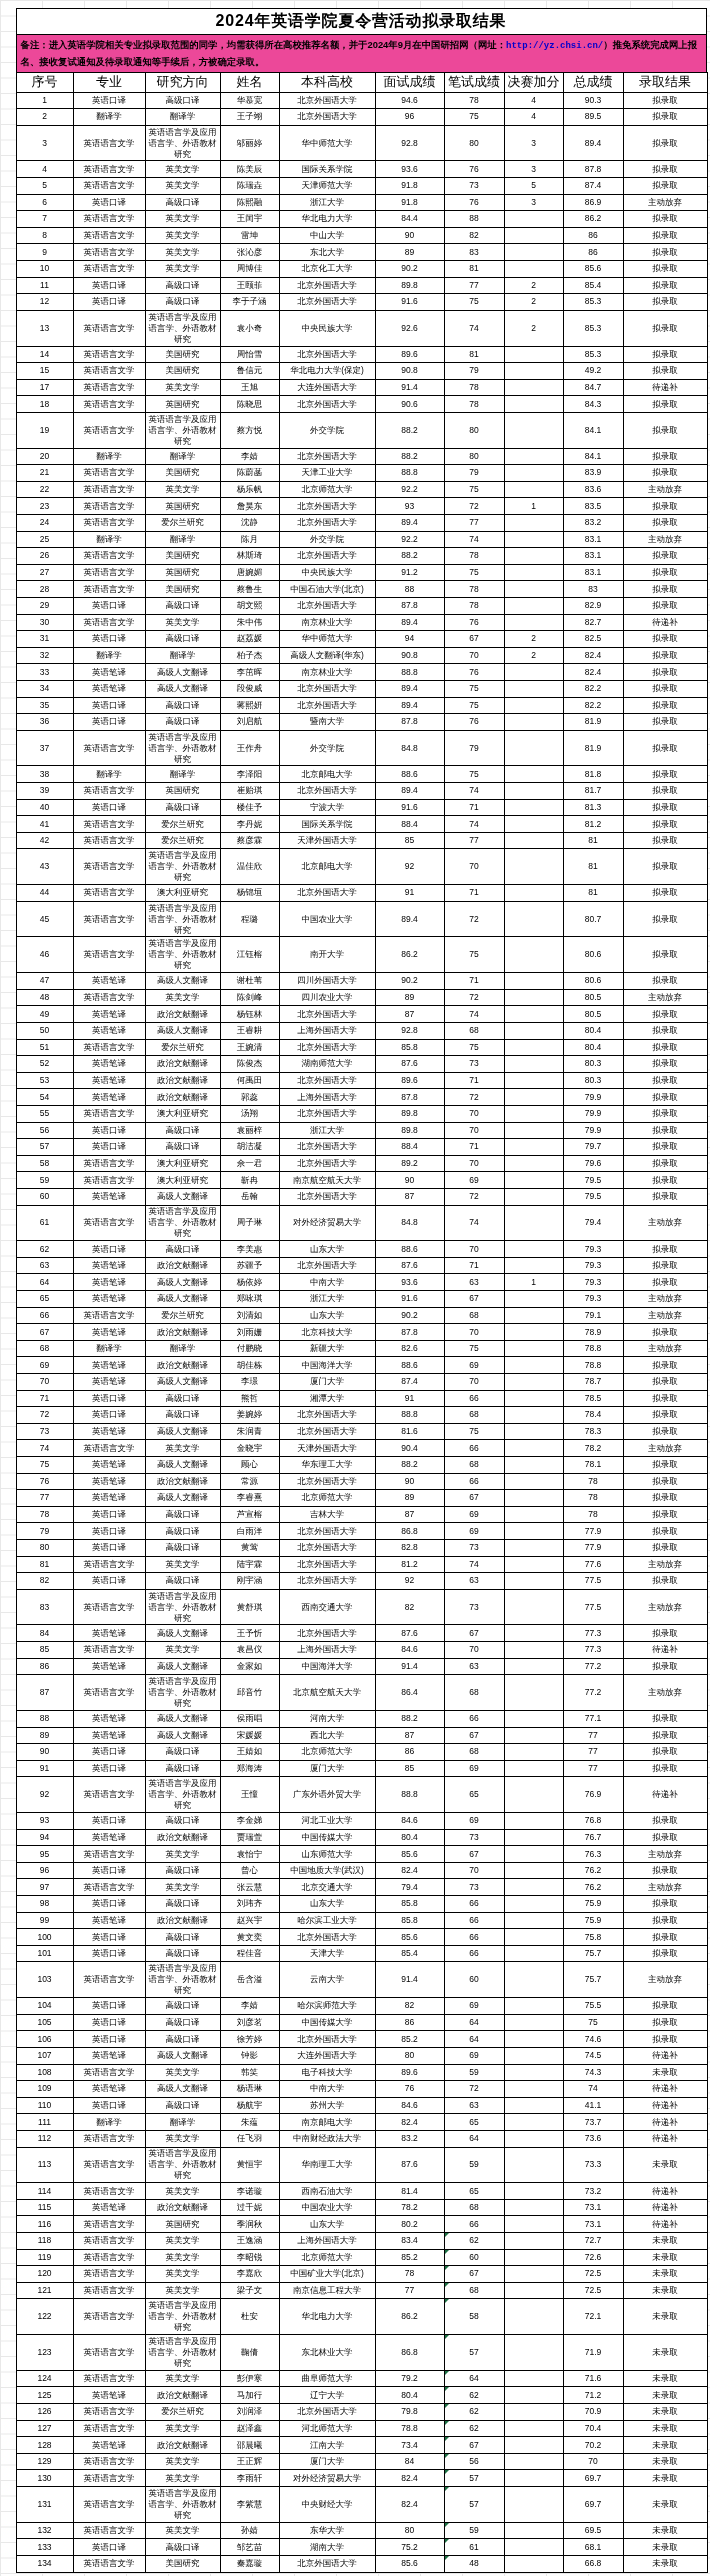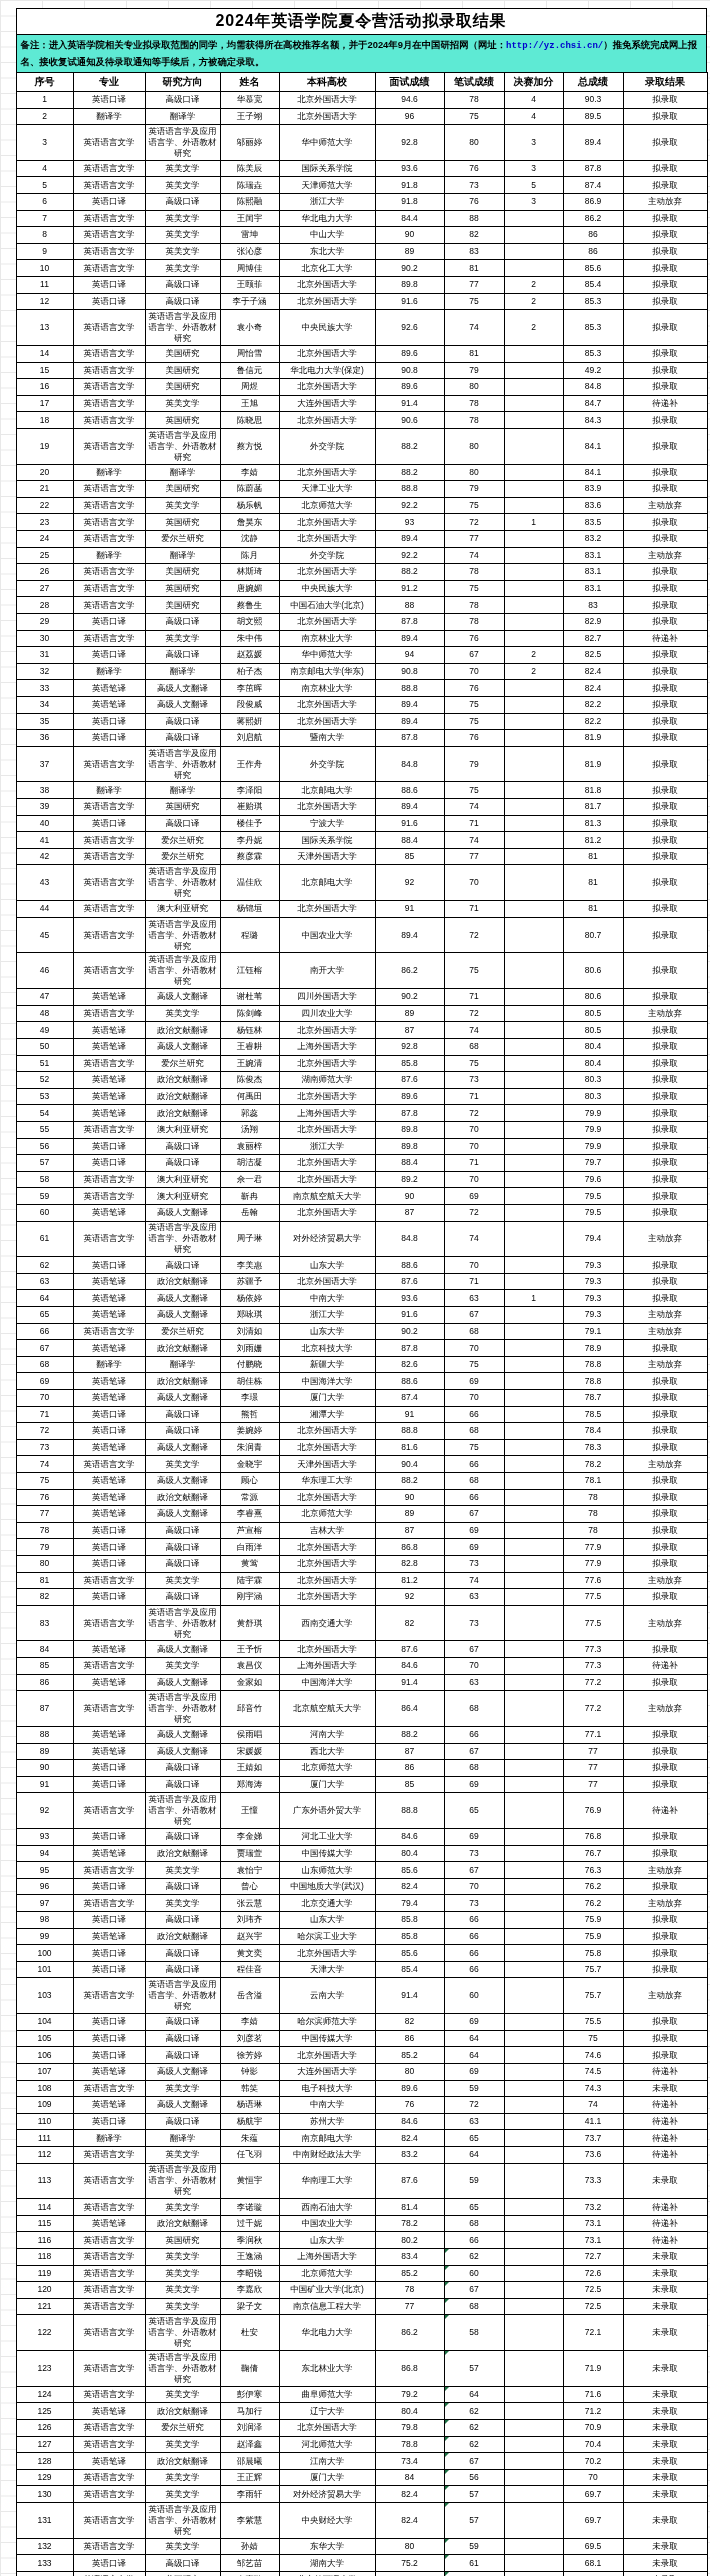--- a/index.html
+++ b/index.html
@@ -10,30 +10,30 @@
                      linear-gradient(to bottom,#e8e8e8 0.8px,transparent 0.8px);
     background-size:42px 15.5px;
   }
   .sheet{position:relative;margin:8.1px 0 0 15.5px;width:691px;background:#fff;}
   .title-box{
     box-sizing:border-box;border:1.2px solid #000;height:27px;background:#fff;
     display:flex;align-items:center;justify-content:center;
     font-weight:bold;font-size:16px;letter-spacing:0.8px;
   }
   .notice-box{
-    box-sizing:border-box;border:1.2px solid #000;border-top:none;background:#5eead4;
+    box-sizing:border-box;border:1.2px solid #000;border-top:none;background:#ec4899;
     padding:2.4px 4.1px 3.3px 4.1px;font-size:9.4px;font-weight:bold;line-height:1.6;
   }
   .notice-box .url{color:#0000cc;font-family:"Liberation Mono","DejaVu Sans Mono",monospace;font-size:9px;}
   table{border-collapse:collapse;width:691px;table-layout:fixed;background:#fff;margin-top:-1.2px;}
   th,td{
     border:0.8px solid #000;text-align:center;vertical-align:middle;
     font-size:8.5px;padding:0.8px;line-height:1.3;position:relative;overflow:hidden;
   }
-  thead th{font-weight:bold;font-size:10px;height:16.3px;border-top:1.2px solid #000;}
+  thead th{font-weight:normal;font-size:13px;height:16.3px;border-top:1.2px solid #000;}
   tbody td{height:14px;}
   table{border:1.2px solid #000;}
   .flag-green{position:absolute;top:0;left:0;width:0;height:0;
     border-top:4.9px solid #1e7145;border-right:4.9px solid transparent;}
 </style>
 </head>
 <body>
 
 <div class="sheet">
 
@@ -245,32 +245,20 @@
           <td>美国研究</td>
           <td>鲁信元</td>
           <td>华北电力大学(保定)</td>
           <td>90.8</td>
           <td>79</td>
           <td></td>
           <td>49.2</td>
           <td>拟录取</td>
         </tr>
         <tr>
-          <td>16</td>
-          <td>英语语言文学</td>
-          <td>美国研究</td>
-          <td>周煜</td>
-          <td>北京外国语大学</td>
-          <td>89.6</td>
-          <td>80</td>
-          <td></td>
-          <td>84.8</td>
-          <td>拟录取</td>
-        </tr>
-        <tr>
           <td>17</td>
           <td>英语语言文学</td>
           <td>英美文学</td>
           <td>王旭</td>
           <td>大连外国语大学</td>
           <td>91.4</td>
           <td>78</td>
           <td></td>
           <td>84.7</td>
           <td>待递补</td>
@@ -441,21 +429,21 @@
           <td>67</td>
           <td>2</td>
           <td>82.5</td>
           <td>拟录取</td>
         </tr>
         <tr>
           <td>32</td>
           <td>翻译学</td>
           <td>翻译学</td>
           <td>柏子杰</td>
-          <td>南京邮电大学(华东)</td>
+          <td>高级人文翻译(华东)</td>
           <td>90.8</td>
           <td>70</td>
           <td>2</td>
           <td>82.4</td>
           <td>拟录取</td>
         </tr>
         <tr>
           <td>33</td>
           <td>英语笔译</td>
           <td>高级人文翻译</td>

